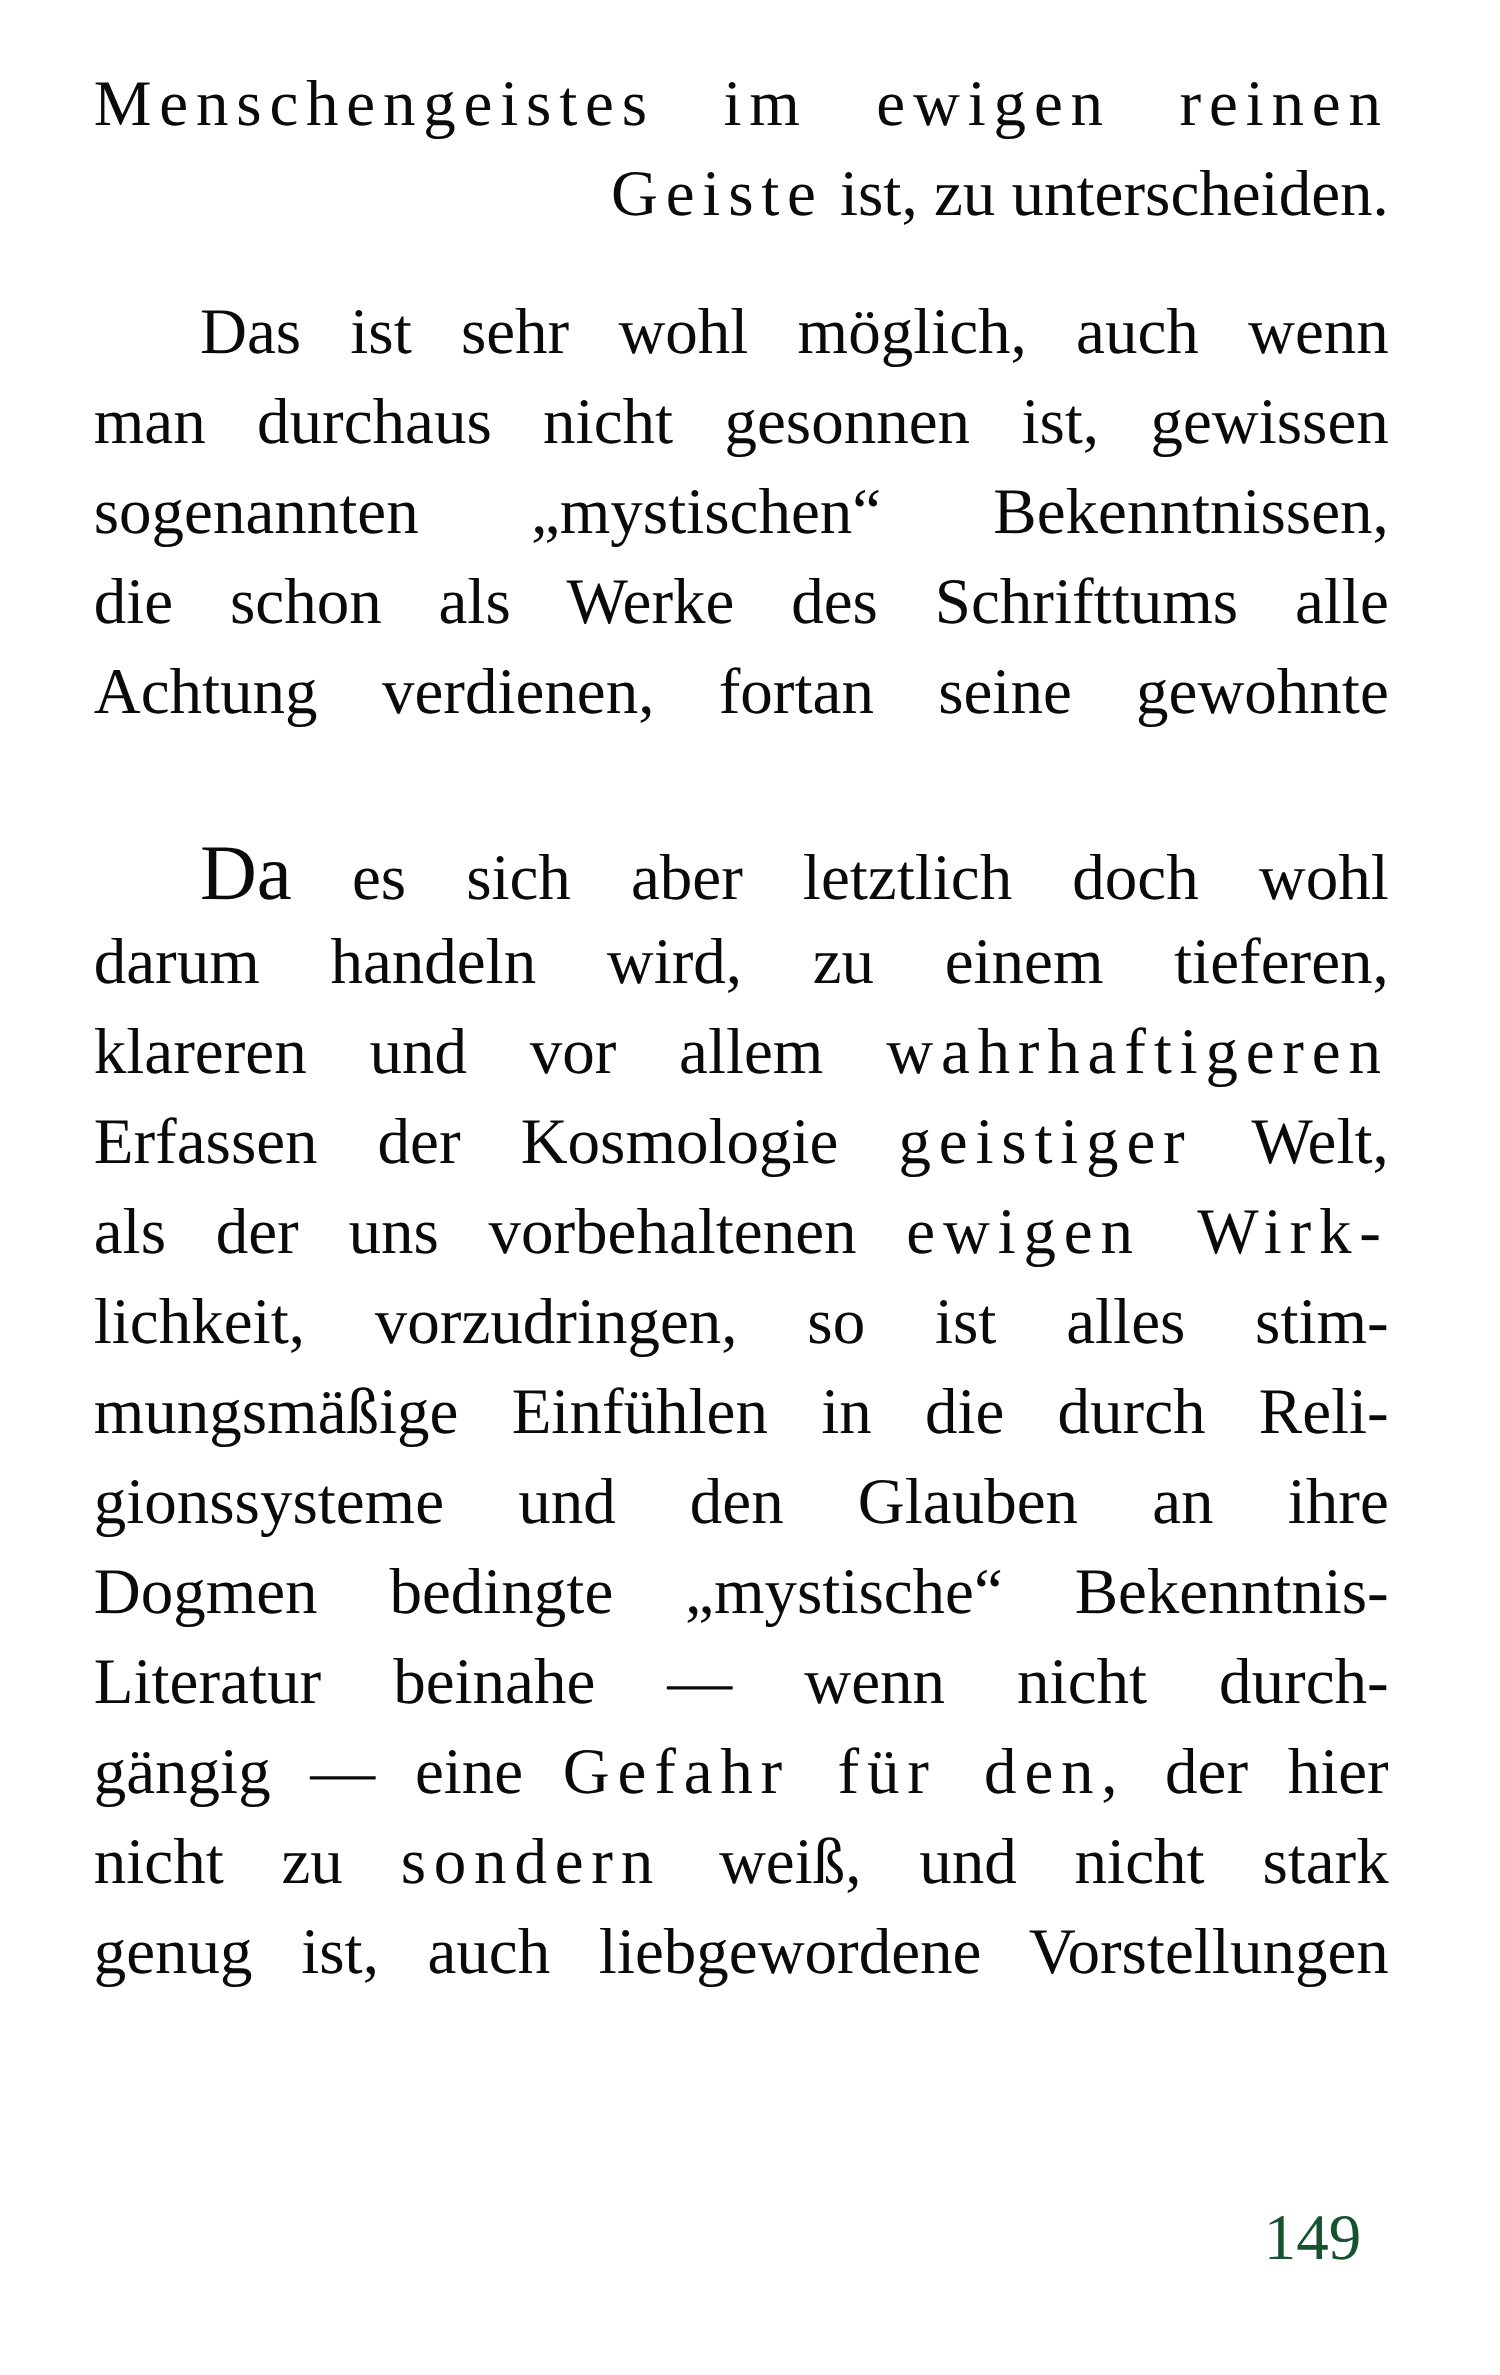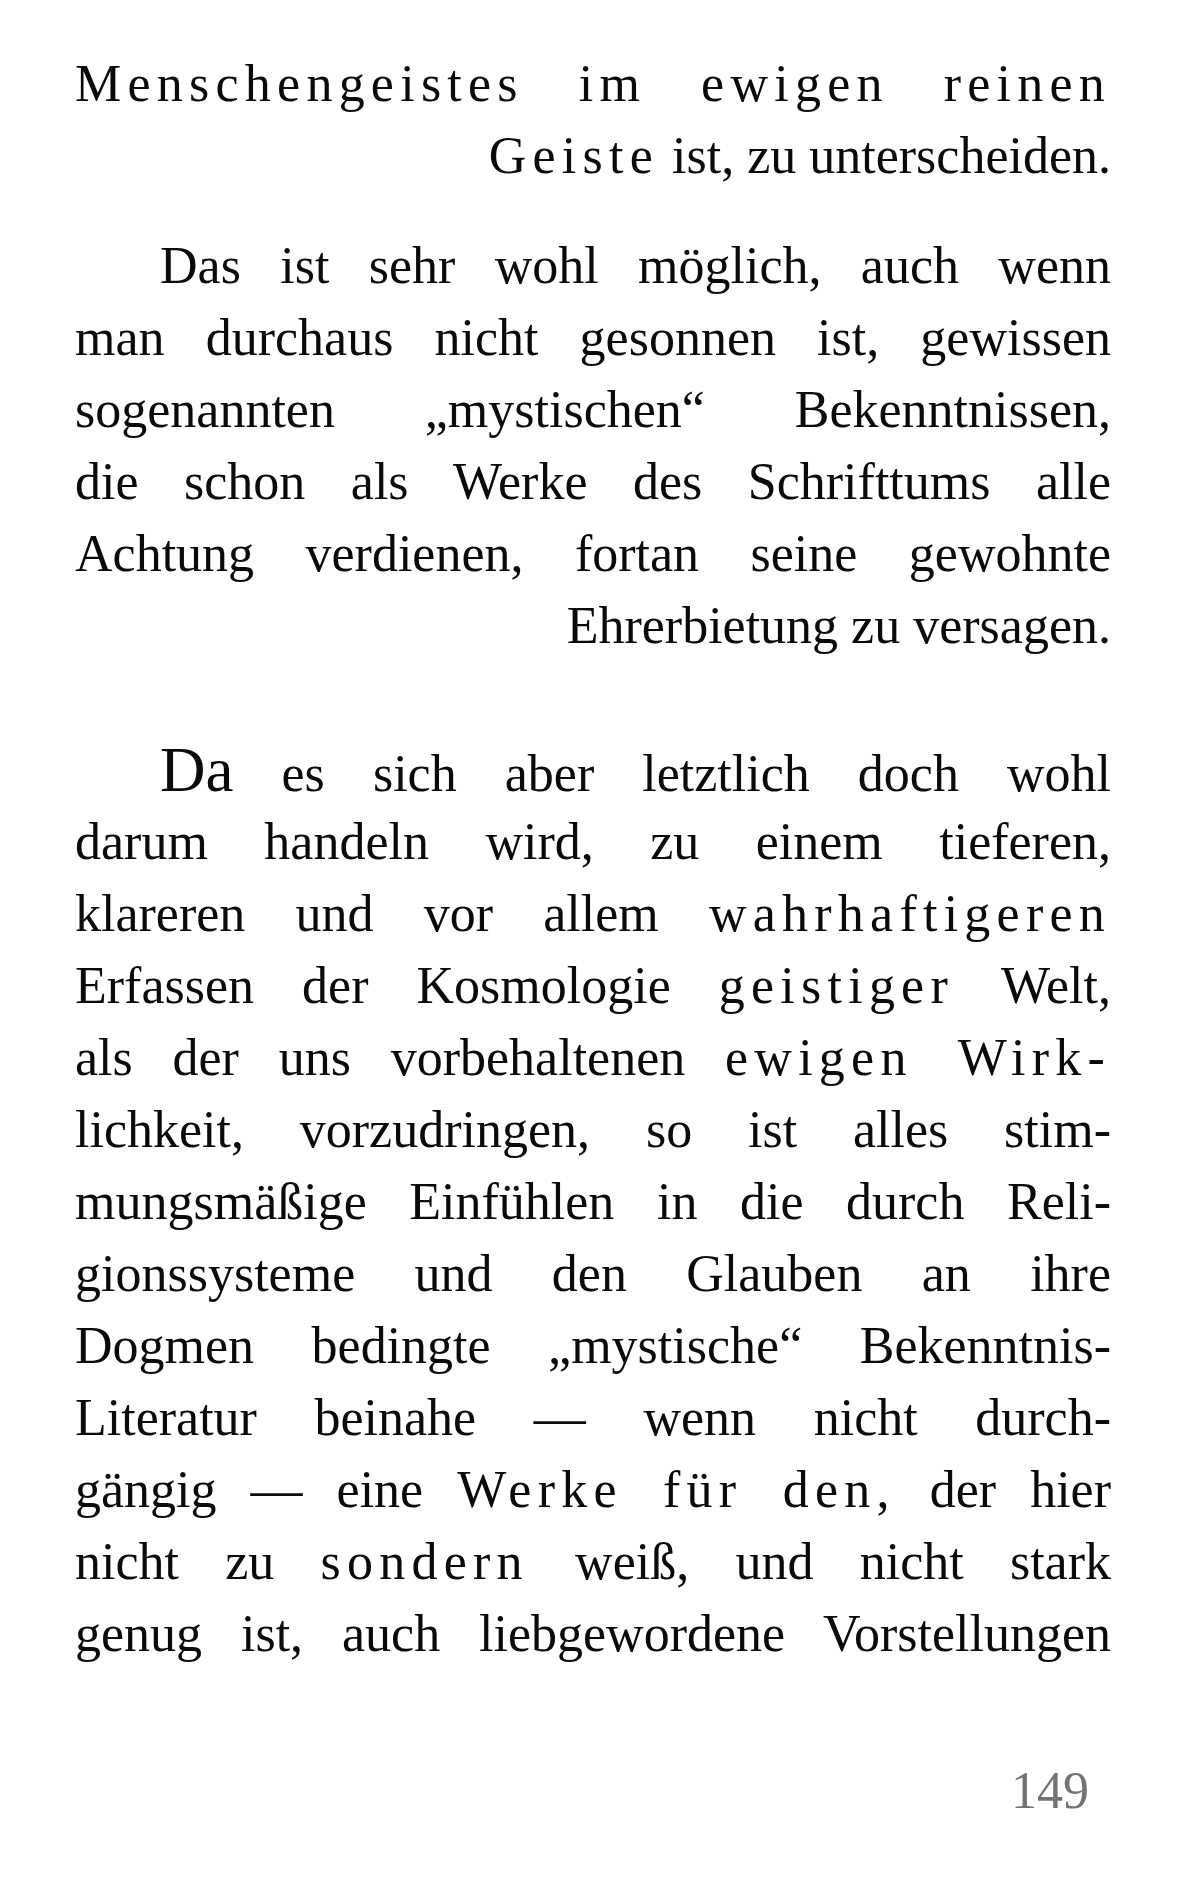--- a/index.html
+++ b/index.html
@@ -42,50 +42,49 @@
     padding-left: 85px;
   }
   .spaced { letter-spacing: 0.12em; }
   .large  { font-size: 63px; }
   .page-number {
     position: absolute;
     top: 1755px;
     right: 95px;
     font-size: 52px;
     line-height: 72px;
-    color: #737373;
+    color: #14532d;
   }
 </style>
 </head>
 <body>
 
 <div class="book-page">
   <div class="text-block">
       <div class="paragraph">
         <div class="line justify"><span class="spaced ">Menschengeistes im ewigen reinen</span></div>
         <div class="line"><span class="spaced ">Geiste</span><span class=""> ist, zu unterscheiden.</span></div>
       </div>
       <div class="paragraph indent">
         <div class="line justify"><span class="">Das ist sehr wohl möglich, auch wenn</span></div>
         <div class="line justify"><span class="">man durchaus nicht gesonnen ist, gewissen</span></div>
         <div class="line justify"><span class="">sogenannten „mystischen“ Bekenntnissen,</span></div>
         <div class="line justify"><span class="">die schon als Werke des Schrifttums alle</span></div>
         <div class="line justify"><span class="">Achtung verdienen, fortan seine gewohnte</span></div>
-        <div class="line"><span class="">Ehrerbietung zu versagen.</span></div>
       </div>
       <div class="paragraph indent">
         <div class="line justify"><span class="large">Da</span><span class=""> es sich aber letztlich doch wohl</span></div>
         <div class="line justify"><span class="">darum handeln wird, zu einem tieferen,</span></div>
         <div class="line justify"><span class="">klareren und vor allem </span><span class="spaced ">wahrhaftigeren</span></div>
         <div class="line justify"><span class="">Erfassen der Kosmologie </span><span class="spaced ">geistiger</span><span class=""> Welt,</span></div>
         <div class="line justify"><span class="">als der uns vorbehaltenen </span><span class="spaced ">ewigen Wirk-</span></div>
         <div class="line justify"><span class="">lichkeit, vorzudringen, so ist alles stim-</span></div>
         <div class="line justify"><span class="">mungsmäßige Einfühlen in die durch Reli-</span></div>
         <div class="line justify"><span class="">gionssysteme und den Glauben an ihre</span></div>
         <div class="line justify"><span class="">Dogmen bedingte „mystische“ Bekenntnis-</span></div>
         <div class="line justify"><span class="">Literatur beinahe — wenn nicht durch-</span></div>
-        <div class="line justify"><span class="">gängig — eine </span><span class="spaced ">Werke für den,</span><span class=""> der hier</span></div>
+        <div class="line justify"><span class="">gängig — eine </span><span class="spaced ">Gefahr für den,</span><span class=""> der hier</span></div>
         <div class="line justify"><span class="">nicht zu </span><span class="spaced ">sondern</span><span class=""> weiß, und nicht stark</span></div>
         <div class="line justify"><span class="">genug ist, auch liebgewordene Vorstellungen</span></div>
       </div>
     </div>
   <div class="page-number">149</div>
 </div>
 
 </body></html>

